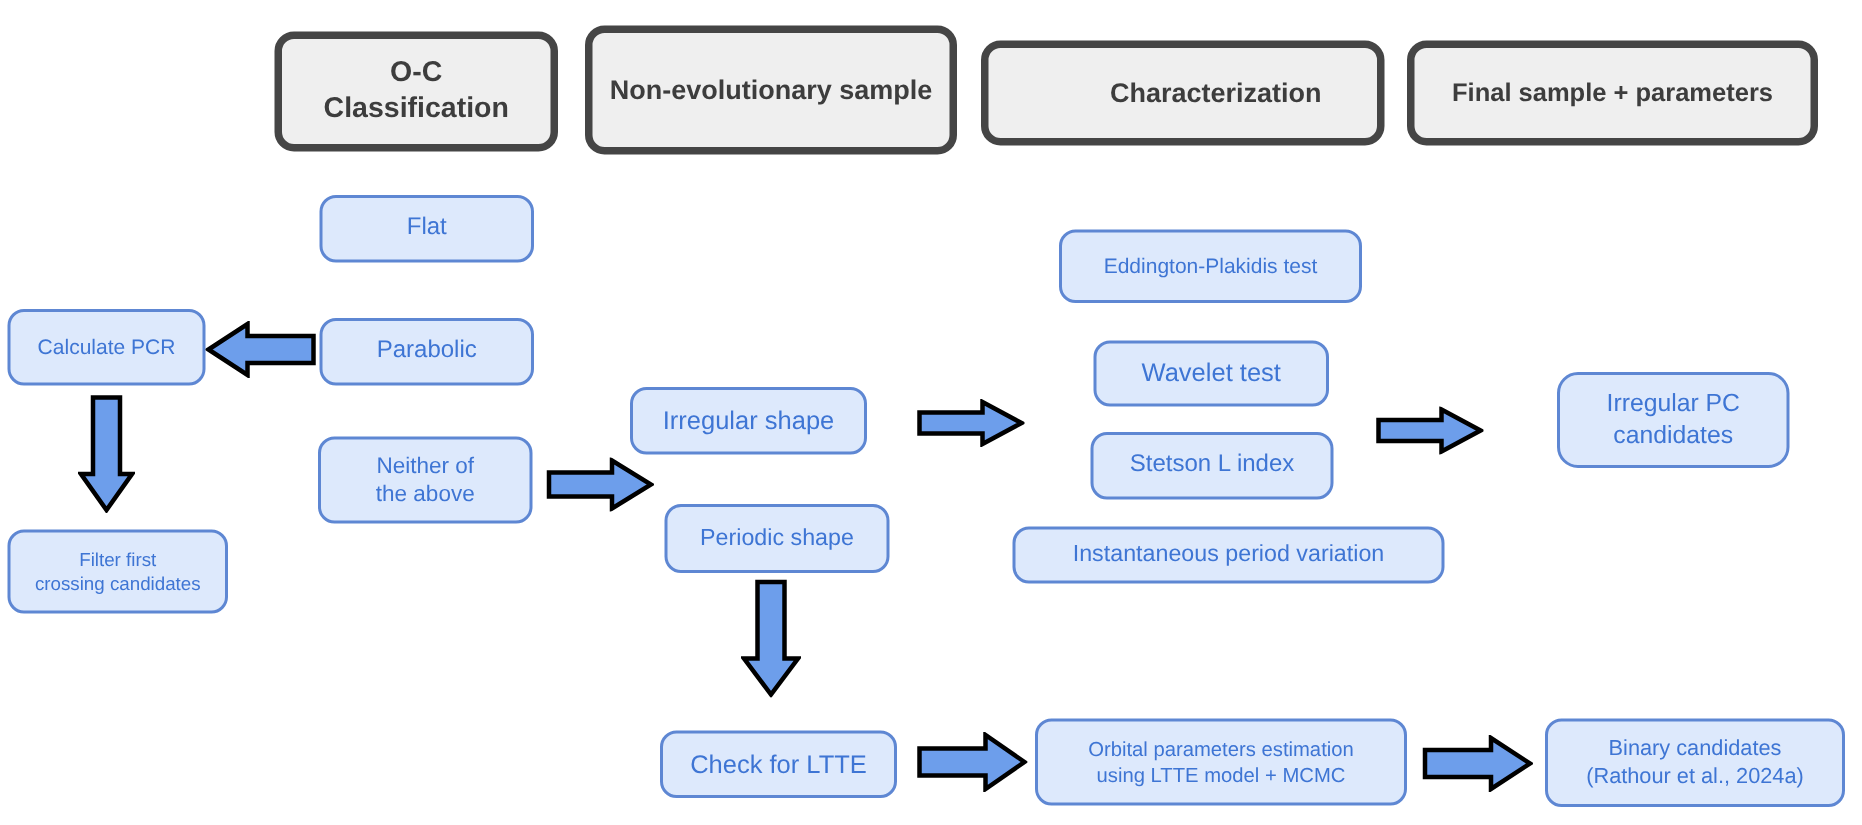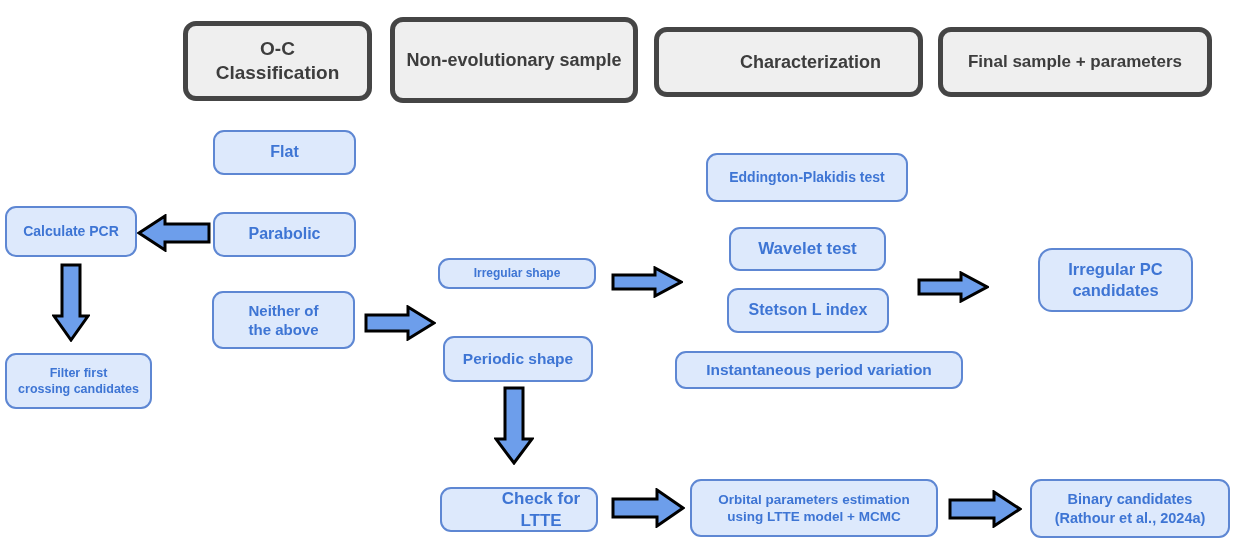--- a/index.html
+++ b/index.html
@@ -26,21 +26,21 @@
     white-space: pre-line;
     line-height: 1.25;
   }
   .node {
     position: absolute;
     box-sizing: border-box;
     background: var(--node_fill, #dde9fc);
     border: 2px solid var(--node_border, #5e87d3);
     border-radius: 11px;
     color: var(--node_text, #3e75d4);
-    font-weight: 700;
+    font-weight: 400;
     display: flex;
     align-items: center;
     justify-content: center;
     text-align: center;
     white-space: pre-line;
     line-height: 1.28;
   }
   .arrow { position: absolute; display: block; }
   .arrow polygon {
     fill: var(--arrow_fill, #6d9eeb);
@@ -61,32 +61,32 @@
   <div class="header-box" style="left:938px; top:27px; width:274px; height:70px; font-size:17px;">Final sample + parameters</div>
 
   <div class="node" style="left:213px; top:130px; width:143px; height:45px; font-size:16px;">Flat</div>
   <div class="node" style="left:5px; top:206px; width:132px; height:51px; font-size:14px;">Calculate PCR</div>
   <div class="node" style="left:213px; top:212px; width:143px; height:45px; font-size:16px;">Parabolic</div>
   <div class="node" style="left:212px; top:291px; width:143px; height:58px; font-size:15px;">Neither of
 the above</div>
   <div class="node" style="left:5px; top:353px; width:147px; height:56px; font-size:12.5px;">Filter first
 crossing candidates</div>
 
-  <div class="node" style="left:438px; top:258px; width:158px; height:31px; font-size:12px;">Irregular shape</div>
+  <div class="node" style="left:420px; top:258px; width:158px; height:45px; font-size:17px;">Irregular shape</div>
   <div class="node" style="left:443px; top:336px; width:150px; height:46px; font-size:15.5px;">Periodic shape</div>
 
   <div class="node" style="left:706px; top:153px; width:202px; height:49px; font-size:14px;">Eddington-Plakidis test</div>
   <div class="node" style="left:729px; top:227px; width:157px; height:44px; font-size:17px;">Wavelet test</div>
   <div class="node" style="left:727px; top:288px; width:162px; height:45px; font-size:16px;">Stetson L index</div>
   <div class="node" style="left:675px; top:351px; width:288px; height:38px; font-size:15.5px;">Instantaneous period variation</div>
 
   <div class="node" style="left:1038px; top:248px; width:155px; height:64px; font-size:16.5px; border-radius:14px;">Irregular PC
 candidates</div>
 
-  <div class="node" style="left:440px; top:487px; width:158px; height:45px; font-size:17px;padding-left:44px;">Check for LTTE</div>
+  <div class="node" style="left:440px; top:487px; width:158px; height:45px; font-size:17px;">Check for LTTE</div>
   <div class="node" style="left:690px; top:479px; width:248px; height:58px; font-size:13.5px;">Orbital parameters estimation
 using LTTE model + MCMC</div>
   <div class="node" style="left:1030px; top:479px; width:200px; height:59px; font-size:14.5px;">Binary candidates
 (Rathour et al., 2024a)</div>
 
   <svg class="arrow" style="left:137px; top:214px;" width="74" height="38" viewBox="0 0 74 38">
     <polygon points="72,10 28,10 28,2 2,19 28,36 28,28 72,28"></polygon>
   </svg>
 
   <svg class="arrow" style="left:52px; top:263px;" width="38" height="79" viewBox="0 0 38 79">

